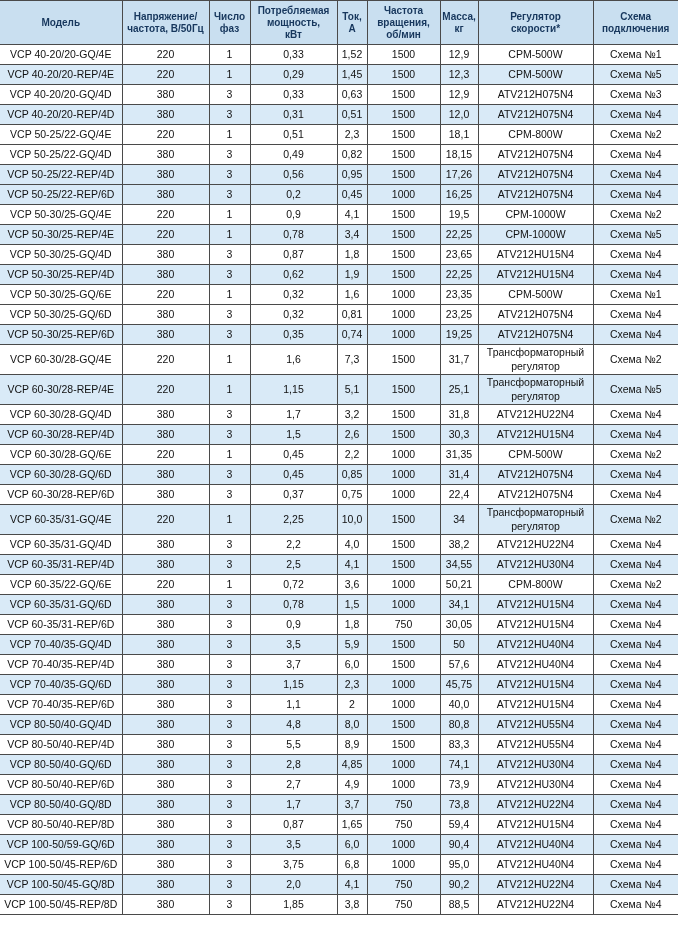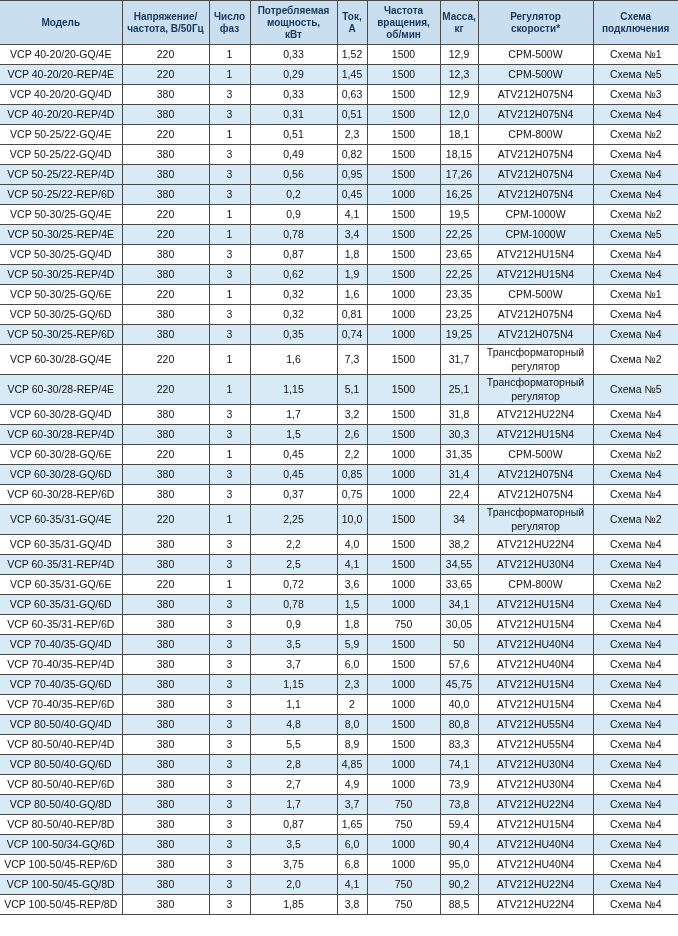--- a/index.html
+++ b/index.html
@@ -354,27 +354,27 @@
         <td>380</td>
         <td>3</td>
         <td>2,5</td>
         <td>4,1</td>
         <td>1500</td>
         <td>34,55</td>
         <td>ATV212HU30N4</td>
         <td>Схема №4</td>
       </tr>
       <tr>
-        <td>VCP 60-35/31-GQ/6E</td>
+        <td>VCP 60-35/22-GQ/6E</td>
         <td>220</td>
         <td>1</td>
         <td>0,72</td>
         <td>3,6</td>
         <td>1000</td>
-        <td>33,65</td>
+        <td>50,21</td>
         <td>CPM-800W</td>
         <td>Схема №2</td>
       </tr>
       <tr class="shaded">
         <td>VCP 60-35/31-GQ/6D</td>
         <td>380</td>
         <td>3</td>
         <td>0,78</td>
         <td>1,5</td>
         <td>1000</td>
@@ -497,21 +497,21 @@
         <td>380</td>
         <td>3</td>
         <td>0,87</td>
         <td>1,65</td>
         <td>750</td>
         <td>59,4</td>
         <td>ATV212HU15N4</td>
         <td>Схема №4</td>
       </tr>
       <tr class="shaded">
-        <td>VCP 100-50/34-GQ/6D</td>
+        <td>VCP 100-50/59-GQ/6D</td>
         <td>380</td>
         <td>3</td>
         <td>3,5</td>
         <td>6,0</td>
         <td>1000</td>
         <td>90,4</td>
         <td>ATV212HU40N4</td>
         <td>Схема №4</td>
       </tr>
       <tr>

